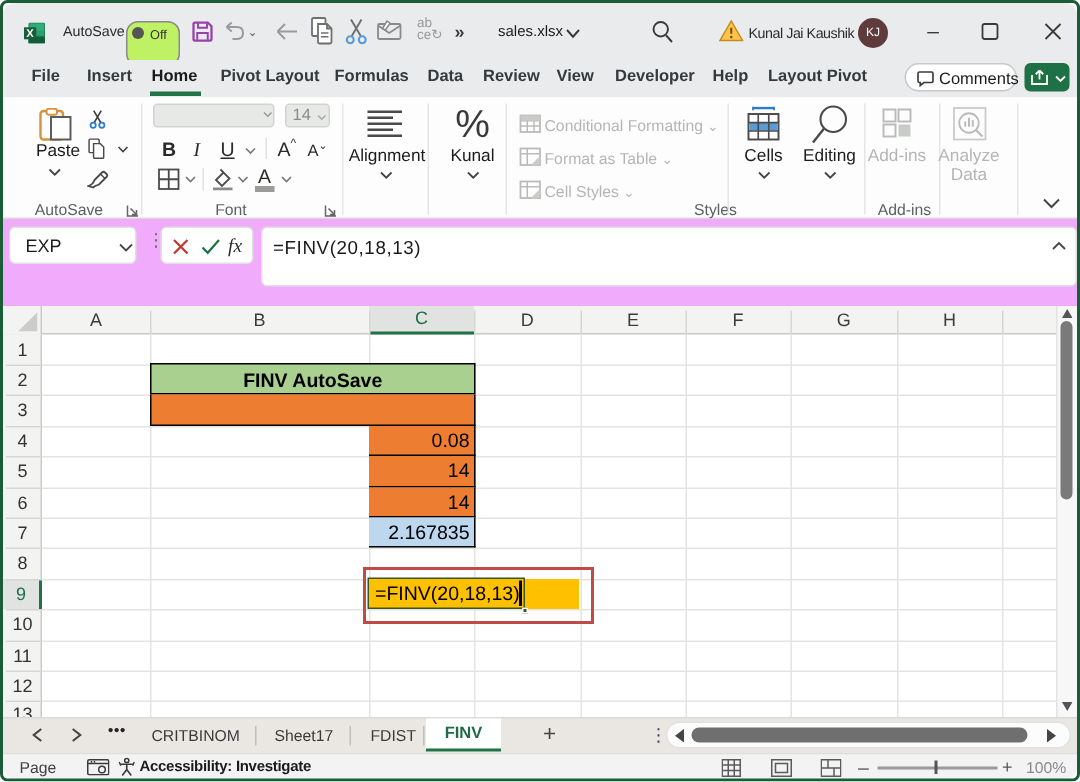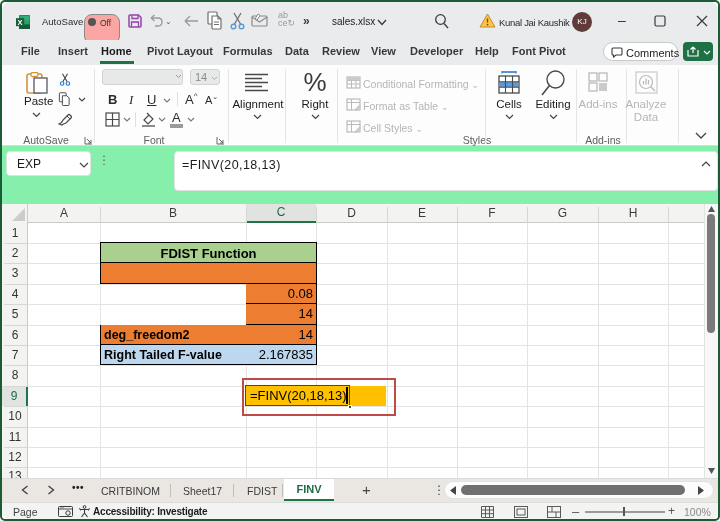--- a/index.html
+++ b/index.html
@@ -17,21 +17,21 @@
 .rowh { position:absolute; left:0; width:26px; height:20.4px; font-size:12px; color:#333; text-align:center; line-height:20px; }
 .vline { position:absolute; top:18.5px; width:1px; height:255.5px; background:#E3E4E2; }
 .hline { position:absolute; left:26px; width:676px; height:1px; background:#E3E4E2; }
 .tcl { position:absolute; left:0; width:147px; height:20.4px; background:#ED7D31; border:1px solid #000; border-top:none; font-size:12.5px; font-weight:bold; color:#000; line-height:20px; padding-left:3px; }
 .tcr { position:absolute; left:146px; width:71px; height:20.4px; background:#ED7D31; border:1px solid #000; border-top:none; border-left:none; font-size:13px; color:#000; line-height:20px; text-align:right; padding-right:3px; }
 
 #ribbon { position:absolute; left:2px; top:65px; width:716px; height:81px; background:#FDFDFD; border-bottom:1px solid #D9DBD9; }
 .gsep { position:absolute; top:4px; width:1px; height:74px; background:#E4E6E4; }
 .glabel { position:absolute; top:69px; font-size:10.5px; color:#5c6063; width:80px; text-align:center; }
 
-#fbar { position:absolute; left:2px; top:146px; width:716px; height:58px; background:#86efac;padding-left:44px; }
+#fbar { position:absolute; left:2px; top:146px; width:716px; height:58px; background:#f0abfc;padding-left:44px; }
 
 #grid { position:absolute; left:2px; top:204px; width:716px; height:274px; background:#fff; overflow:hidden; }
 
 #sheettabs { position:absolute; left:2px; top:478px; width:716px; height:24px; background:#EAE7E3; border-top:1px solid #D9DBD9; }
 
 #statusbar { position:absolute; left:2px; top:502px; width:716px; height:17px; background:#F3F3F3; border-top:1px solid #DCDEDC; border-radius:0 0 8px 8px; }
 </style>
 </head>
 <body>
 <div id="titlebar">
@@ -39,21 +39,21 @@
   <svg class="abs" style="left:14px;top:13px" width="14" height="14" viewBox="0 0 14 14">
     <rect x="3" y="0" width="11" height="14" rx="1" fill="#17734A"></rect>
     <rect x="3.5" y="0.5" width="10" height="5" fill="#2FA873"></rect>
     <rect x="8" y="1" width="5.5" height="8" fill="#35B07C" opacity="0.7"></rect>
     <rect x="3" y="10" width="11" height="4" fill="#135B39"></rect>
     <rect x="0" y="3.2" width="8.2" height="8" fill="#175F3B"></rect>
     <text x="4.1" y="9.6" font-size="7.5" font-weight="bold" fill="#fff" text-anchor="middle" font-family="Liberation Sans">X</text>
   </svg>
   <div class="abs" style="left:40px;top:14px;font-size:9.5px;color:#2b2b2b">AutoSave</div>
 
-  <div class="abs" style="left:82px;top:12px;width:36px;height:30px;border:1px solid #8a8a8a;border-radius:8px;background:#fca5a5">
+  <div class="abs" style="left:82px;top:12px;width:36px;height:30px;border:1px solid #8a8a8a;border-radius:8px;background:#bef264">
     <div class="abs" style="left:2.5px;top:2.5px;width:8px;height:8px;border-radius:50%;background:#555"></div>
     <div class="abs" style="left:15px;top:2.5px;font-size:8.5px;color:#333">Off</div>
   </div>
 
   <svg class="abs" style="left:126px;top:12px" width="14" height="14" viewBox="0 0 14 14">
     <path d="M1 2 Q1 1 2 1 L10.5 1 L13 3.5 L13 12 Q13 13 12 13 L2 13 Q1 13 1 12 Z" fill="none" stroke="#9741A9" stroke-width="1.5"></path>
     <path d="M4 1.5 L4 4.5 L10 4.5 L10 1.5" fill="none" stroke="#9741A9" stroke-width="1.3"></path>
     <path d="M3.5 12.5 L3.5 8 L10.5 8 L10.5 12.5" fill="none" stroke="#9741A9" stroke-width="1.3"></path>
   </svg>
 
@@ -117,21 +117,21 @@
   <div class="rtab" style="left:56px">Insert</div>
   <div class="rtab" style="left:99px;font-weight:bold;color:#1b1b1b">Home</div>
   <div class="abs" style="left:98px;top:21px;width:34px;height:2.5px;background:#217346"></div>
   <div class="rtab" style="left:145px">Pivot Layout</div>
   <div class="rtab" style="left:221px">Formulas</div>
   <div class="rtab" style="left:283px">Data</div>
   <div class="rtab" style="left:320px">Review</div>
   <div class="rtab" style="left:369px">View</div>
   <div class="rtab" style="left:408px">Developer</div>
   <div class="rtab" style="left:473px">Help</div>
-  <div class="rtab" style="left:510px">Font Pivot</div>
+  <div class="rtab" style="left:510px">Layout Pivot</div>
 
   <div class="abs" style="left:601px;top:2px;width:75px;height:19px;background:#fff;border:1px solid #c8cac8;border-radius:10px">
     <svg class="abs" style="left:7px;top:4px" width="12" height="11" viewBox="0 0 12 11">
       <path d="M1 2 Q1 1 2 1 L10 1 Q11 1 11 2 L11 7 Q11 8 10 8 L5 8 L2.5 10 L2.5 8 L2 8 Q1 8 1 7 Z" fill="none" stroke="#3a3a3a" stroke-width="1.1"></path>
     </svg>
     <div class="abs" style="left:22px;top:4px;font-size:11px;color:#1b1b1b">Comments</div>
   </div>
 
   <div class="abs" style="left:681px;top:2px;width:30px;height:19px;background:#1E7145;border-radius:4px">
     <svg class="abs" style="left:4px;top:4px" width="13" height="11" viewBox="0 0 13 11">
@@ -224,21 +224,21 @@
   <svg class="abs" style="left:242px;top:8px" width="25" height="19" viewBox="0 0 25 19">
     <path d="M1 1.5 L24 1.5 M1 5.5 L18 5.5 M1 9.5 L24 9.5 M1 13.5 L18 13.5 M1 17.5 L24 17.5" stroke="#4a4a4a" stroke-width="1.6"></path>
   </svg>
   <div class="abs" style="left:228px;top:33px;width:56px;text-align:center;font-size:11.5px;color:#1b1b1b">Alignment</div>
   <svg class="abs" style="left:251px;top:49px" width="9" height="6" viewBox="0 0 9 6">
       <path d="M1 1 L4.5 4.5 L8 1" fill="none" stroke="#444" stroke-width="1.2"></path>
     </svg>
   <div class="gsep" style="left:283px"></div>
 
   <div class="abs" style="left:292px;top:2px;width:42px;text-align:center;font-size:26px;color:#3a3a3a;font-weight:400">%</div>
-  <div class="abs" style="left:285px;top:33px;width:56px;text-align:center;font-size:11.5px;color:#1b1b1b">Right</div>
+  <div class="abs" style="left:285px;top:33px;width:56px;text-align:center;font-size:11.5px;color:#1b1b1b">Kunal</div>
   <svg class="abs" style="left:309px;top:49px" width="9" height="6" viewBox="0 0 9 6">
       <path d="M1 1 L4.5 4.5 L8 1" fill="none" stroke="#444" stroke-width="1.2"></path>
     </svg>
   <div class="gsep" style="left:335px"></div>
 
   <svg class="abs" style="left:344px;top:11px" width="15" height="13" viewBox="0 0 15 13">
     <rect x="1" y="1" width="13" height="11" fill="none" stroke="#b9bbb9" stroke-width="1.2"></rect>
     <path d="M1 4.5 L14 4.5 M1 8 L14 8 M5.5 1 L5.5 12 M10 1 L10 12" stroke="#b9bbb9" stroke-width="1"></path>
     <rect x="1" y="1" width="13" height="3.5" fill="#c9cbc9"></rect>
   </svg>
@@ -305,20 +305,29 @@
 <div id="fbar">
 
   <div class="abs" style="left:4px;top:5px;width:85px;height:25px;background:#fff;border:1px solid #E0E2E0;border-radius:4px">
     <div class="abs" style="left:10px;top:5px;font-size:12px;color:#1b1b1b">EXP</div>
     <svg class="abs" style="left:72px;top:10px" width="10" height="7" viewBox="0 0 10 7">
         <path d="M1 1 L5 5 L9 1" fill="none" stroke="#444" stroke-width="1.2"></path>
       </svg>
   </div>
   <div class="abs" style="left:96px;top:11px;font-size:12px;color:#666;line-height:6px">⋮</div>
 
+  <div class="abs" style="left:105px;top:5px;width:62px;height:25px;background:#fff;border:1px solid #E0E2E0;border-radius:4px">
+    <svg class="abs" style="left:7px;top:7px" width="11" height="11" viewBox="0 0 11 11">
+        <path d="M1 1 L10 10 M10 1 L1 10" stroke="#C3392F" stroke-width="1.5"></path>
+      </svg>
+    <svg class="abs" style="left:26px;top:7px" width="13" height="11" viewBox="0 0 13 11">
+        <path d="M1 6 L4.5 9.5 L12 1" fill="none" stroke="#1E7145" stroke-width="1.5"></path>
+      </svg>
+    <div class="abs" style="left:44px;top:4px;font-size:13px;font-style:italic;color:#2b2b2b;font-family:'Liberation Serif',serif"><i>f</i>x</div>
+  </div>
 
   <div class="abs" style="left:172px;top:5px;width:544px;height:40px;background:#fff;border:1px solid #E0E2E0;border-radius:4px">
     <div class="abs" style="left:7px;top:6px;font-size:12.5px;letter-spacing:0.4px;color:#1b1b1b">=FINV(20,18,13)</div>
     <svg class="abs" style="left:526px;top:8px" width="10" height="7" viewBox="0 0 10 7">
         <path d="M1 6 L5 2 L9 6" fill="none" stroke="#444" stroke-width="1.2"></path>
       </svg>
   </div>
 </div>
 <div id="grid">
 
@@ -389,28 +398,26 @@
   <div class="hline" style="top:120.5px"></div>
   <div class="hline" style="top:140.9px"></div>
   <div class="hline" style="top:161.3px"></div>
   <div class="hline" style="top:181.7px"></div>
   <div class="hline" style="top:202.1px"></div>
   <div class="hline" style="top:222.5px"></div>
   <div class="hline" style="top:242.9px"></div>
   <div class="hline" style="top:263.3px"></div>
 
   <div class="abs" style="left:98px;top:38px;width:218px;height:124px">
-    <div class="abs" style="left:0;top:0;width:217px;height:21.4px;background:#A9D08E;border:1px solid #000;text-align:center;font-size:13px;font-weight:bold;color:#000;line-height:21px">FDIST Function</div>
+    <div class="abs" style="left:0;top:0;width:217px;height:21.4px;background:#A9D08E;border:1px solid #000;text-align:center;font-size:13px;font-weight:bold;color:#000;line-height:21px">FINV AutoSave</div>
     <div class="abs" style="left:0;top:21.4px;width:147px;height:20.4px;background:#ED7D31;border:1px solid #000;border-top:none"></div>
     <div class="abs" style="left:146px;top:21.4px;width:71px;height:20.4px;background:#ED7D31;border:1px solid #000;border-top:none;border-left:none"></div>
       <div class="tcr" style="top:41.8px">0.08</div>
       <div class="tcr" style="top:62.2px">14</div>
-    <div class="tcl" style="top:82.6px">deg_freedom2</div>
       <div class="tcr" style="top:82.6px">14</div>
-    <div class="tcl" style="top:103px;background:#BDD7EE">Right Tailed F-value</div>
     <div class="tcr" style="top:103px;background:#BDD7EE;font-weight:normal">2.167835</div>
   </div>
 
   <div class="abs" style="left:244px;top:182px;width:140px;height:20.4px;background:#FFC000"></div>
   <div class="abs" style="left:243px;top:181px;width:105px;height:21.4px;border:1.5px solid #375623"></div>
   <div class="abs" style="left:248px;top:184px;font-size:13px;color:#000">=FINV(20,18,13)</div>
   <div class="abs" style="left:344px;top:183px;width:1.5px;height:17px;background:#000"></div>
   <div class="abs" style="left:346px;top:200.5px;width:4px;height:4px;background:#375623;border:1px solid #fff"></div>
 
   <div class="abs" style="left:240px;top:174px;width:154px;height:38px;border:2px solid #BE4B48"></div>

